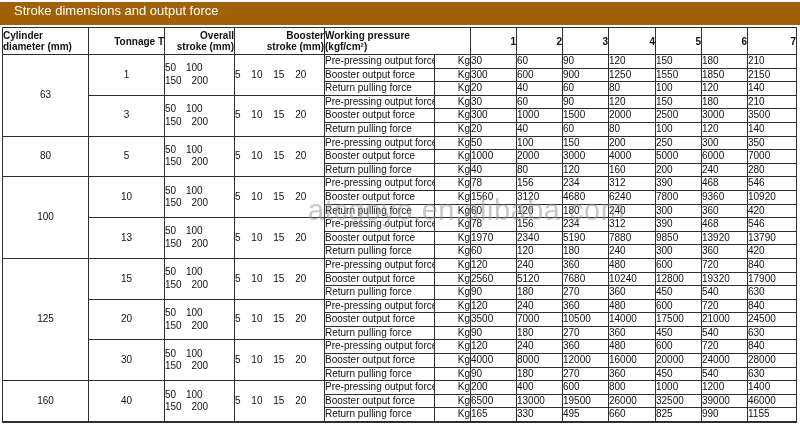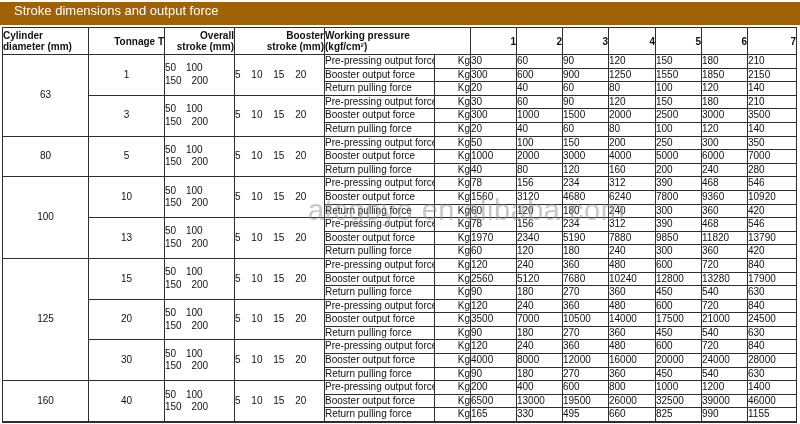--- a/index.html
+++ b/index.html
@@ -249,21 +249,21 @@
         <td class="c-val">546</td>
       </tr>
       <tr>
         <td class="c-label">Booster output force</td>
         <td class="c-kg">Kg</td>
         <td class="c-val">1970</td>
         <td class="c-val">2340</td>
         <td class="c-val">5190</td>
         <td class="c-val">7880</td>
         <td class="c-val">9850</td>
-        <td class="c-val">11820</td>
+        <td class="c-val">13920</td>
         <td class="c-val">13790</td>
       </tr>
       <tr>
         <td class="c-label">Return pulling force</td>
         <td class="c-kg">Kg</td>
         <td class="c-val">60</td>
         <td class="c-val">120</td>
         <td class="c-val">180</td>
         <td class="c-val">240</td>
         <td class="c-val">300</td>
@@ -287,21 +287,21 @@
         <td class="c-val">840</td>
       </tr>
       <tr>
         <td class="c-label">Booster output force</td>
         <td class="c-kg">Kg</td>
         <td class="c-val">2560</td>
         <td class="c-val">5120</td>
         <td class="c-val">7680</td>
         <td class="c-val">10240</td>
         <td class="c-val">12800</td>
-        <td class="c-val">13280</td>
+        <td class="c-val">19320</td>
         <td class="c-val">17900</td>
       </tr>
       <tr>
         <td class="c-label">Return pulling force</td>
         <td class="c-kg">Kg</td>
         <td class="c-val">90</td>
         <td class="c-val">180</td>
         <td class="c-val">270</td>
         <td class="c-val">360</td>
         <td class="c-val">450</td>

